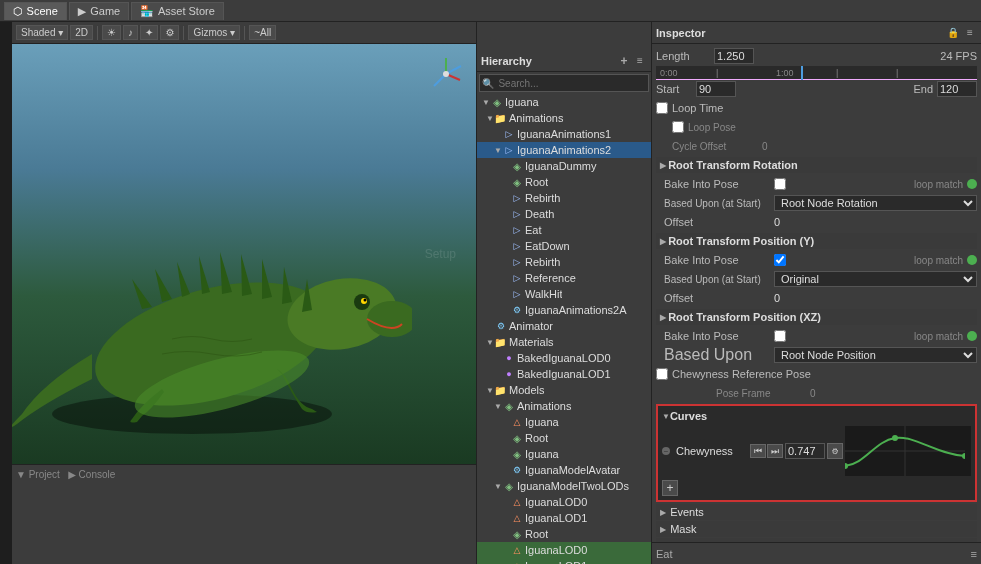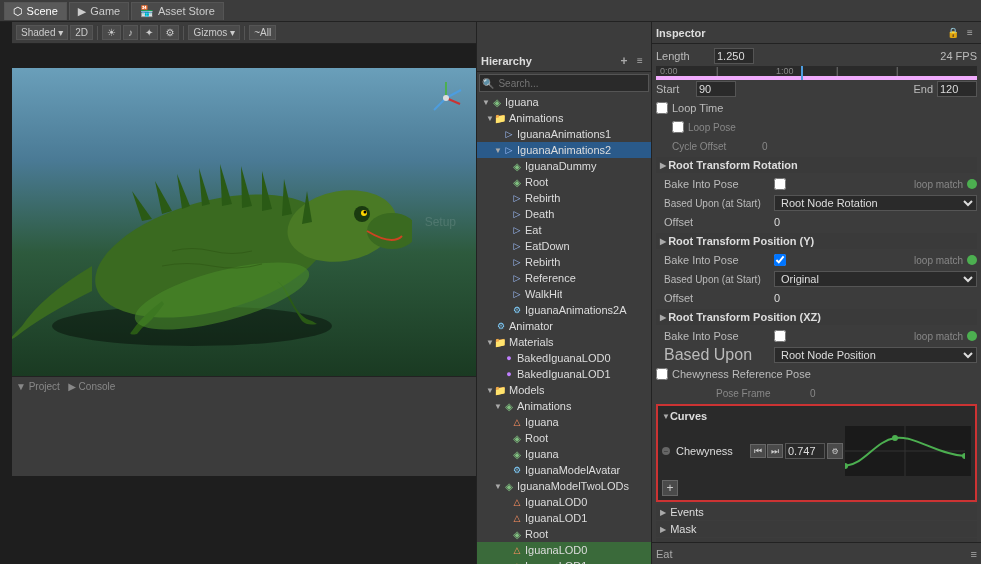--- a/index.html
+++ b/index.html
@@ -11,21 +11,21 @@
     .tab.active { background: #5a5a5a; color: #fff; }
 
     
     .main-layout { display: flex; height: 542px; }
 
     
     .scene-panel { width: 476px; background: #1e1e1e; position: relative; flex-shrink: 0; padding-left: 12px; }
     .scene-toolbar { display: flex; align-items: center; height: 22px; background: #3c3c3c; border-bottom: 1px solid #222; padding: 0 4px; gap: 2px; }
     .toolbar-btn { padding: 1px 4px; background: #4a4a4a; border: 1px solid #555; color: #ccc; font-size: 10px; cursor: pointer; }
     .toolbar-separator { width: 1px; height: 14px; background: #555; margin: 0 2px; }
-    .scene-view { width: 100%; height: 308px; background: linear-gradient(180deg, #6a9fba 0%, #4a7a95 30%, #2d5a3d 60%, #1a3a22 100%); position: relative; overflow: hidden; margin-top: 24px; }
+    .scene-view { width: 100%; height: 420px; background: linear-gradient(180deg, #6a9fba 0%, #4a7a95 30%, #2d5a3d 60%, #1a3a22 100%); position: relative; overflow: hidden; }
     
     .scene-overlay-text { position: absolute; top: 50%; right: 20px; color: rgba(255,255,255,0.3); font-size: 12px; transform: translateY(-50%); }
     .scene-bottom { height: 100px; background: #3c3c3c; border-top: 1px solid #222; overflow: hidden; }
     .scene-bottom-content { padding: 4px; font-size: 10px; color: #888; }
 
     
     .hierarchy-panel { width: 176px; background: #3c3c3c; border-left: 1px solid #222; border-right: 1px solid #222; overflow: hidden; display: flex; flex-direction: column; flex-shrink: 0; }
     .panel-header { display: flex; align-items: center; height: 22px; background: #3c3c3c; border-bottom: 1px solid #222; padding: 0 4px; gap: 2px; font-size: 11px; font-weight: bold; margin-top: 28px; }
     .search-bar { display: flex; align-items: center; height: 18px; background: #2a2a2a; margin: 2px; border: 1px solid #555; }
     .search-bar input { background: transparent; border: none; color: #ccc; font-size: 10px; padding: 1px 4px; width: 100%; outline: none; }
@@ -58,21 +58,21 @@
     .curves-row { display: flex; align-items: center; gap: 4px; }
     .curve-label { font-size: 11px; color: #ddd; min-width: 70px; }
     .curve-graph { flex: 1; height: 50px; background: #1a1a1a; position: relative; overflow: hidden; }
     .curve-btn { width: 16px; height: 16px; background: #4a4a4a; border: 1px solid #666; color: #ccc; font-size: 8px; display: flex; align-items: center; justify-content: center; cursor: pointer; }
     .curve-value { background: #2a2a2a; border: 1px solid #555; color: #ddd; font-size: 11px; padding: 0 2px; width: 40px; height: 16px; }
 
     .bottom-bar { height: 22px; background: #3c3c3c; border-top: 1px solid #222; display: flex; align-items: center; padding: 0 4px; font-size: 11px; color: #aaa; }
     .length-row { display: flex; align-items: center; gap: 8px; margin-bottom: 2px; }
     .length-input { width: 40px; background: #2a2a2a; border: 1px solid #555; color: #ddd; font-size: 11px; padding: 0 2px; height: 16px; }
 
-    .ruler { height: 14px; background: #2a2a2a; display: flex; align-items: center; padding: 0 4px; font-size: 9px; color: #888; border-bottom: 4px solid #f0abfc; position: relative; }
+    .ruler { height: 14px; background: #2a2a2a; display: flex; align-items: center; padding: 0 4px; font-size: 9px; color: #888; border-bottom: 1px solid #f0abfc; position: relative; }
 
     
     ::-webkit-scrollbar { width: 8px; height: 8px; }
     ::-webkit-scrollbar-track { background: #2a2a2a; }
     ::-webkit-scrollbar-thumb { background: #555; border-radius: 2px; }
 
     .add-btn { width: 16px; height: 16px; background: #4a4a4a; border: 1px solid #666; color: #ccc; display: flex; align-items: center; justify-content: center; font-size: 12px; cursor: pointer; }
     .minus-btn { width: 8px; height: 8px; background: #666; border-radius: 50%; display: inline-flex; align-items: center; justify-content: center; font-size: 8px; color: #333; cursor: pointer; margin-right: 2px; }
 
     .icon-folder { color: #e0c060; font-size: 10px; }

